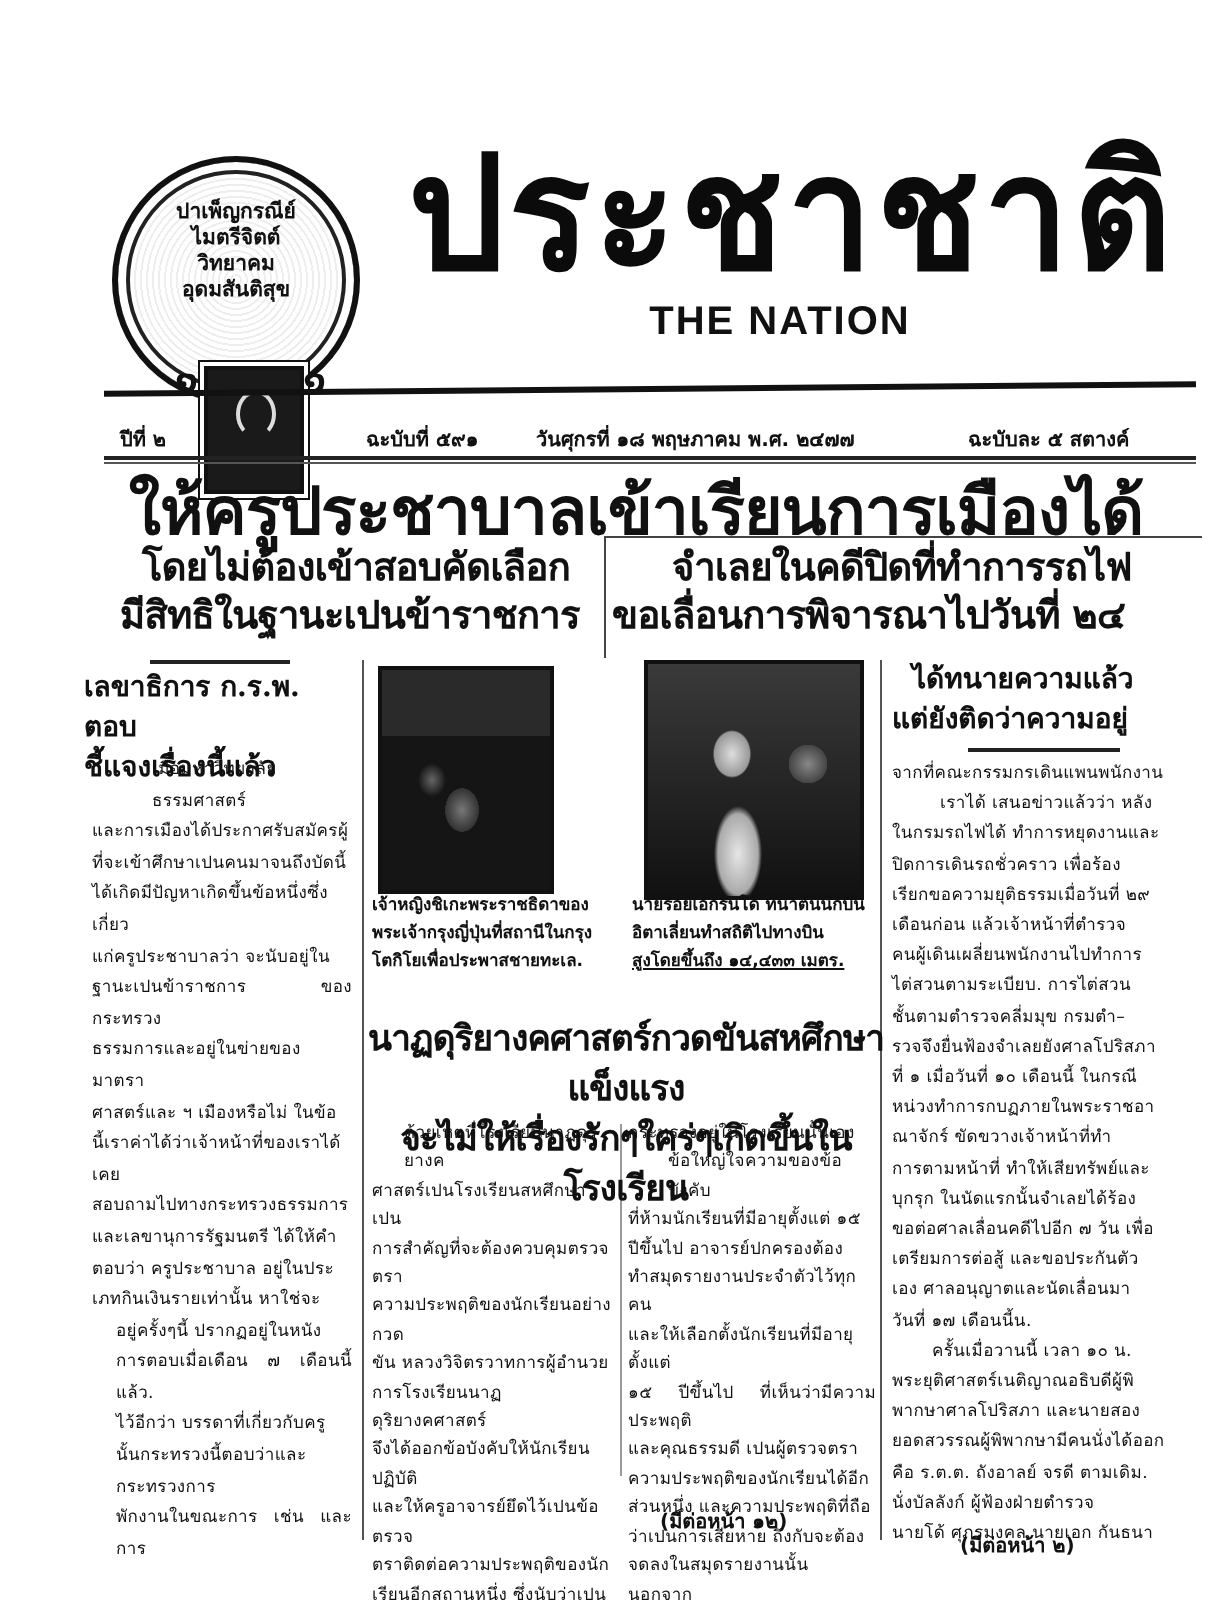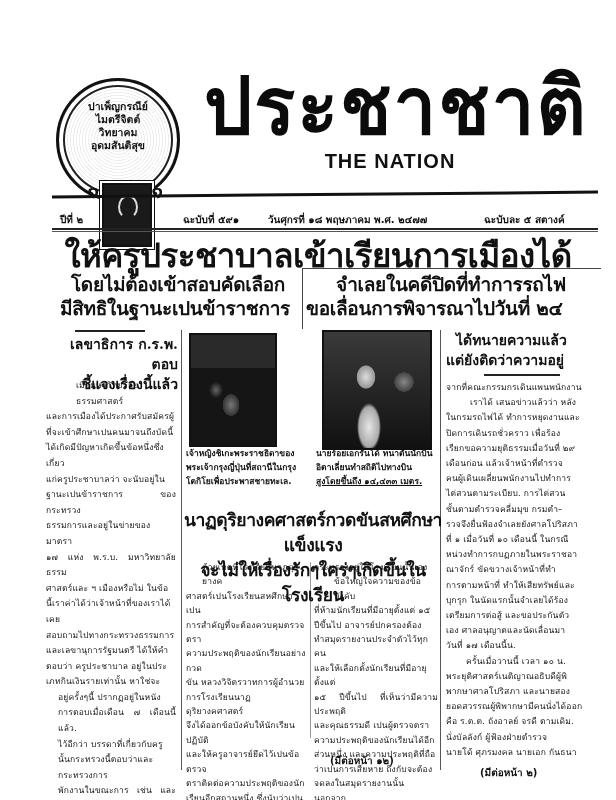--- a/index.html
+++ b/index.html
@@ -29,21 +29,21 @@
 
   .info { top: 212px; font-size: 10px; font-weight: bold; }
 
   
   .h-main { left: 38px; top: 236px; width: 560px; text-align: center;
             font-family: "DejaVu Serif", serif; font-weight: bold; font-size: 33px; line-height: 40px; letter-spacing: -0.5px; }
   .h-sub { font-family: "DejaVu Serif", serif; font-weight: bold; font-size: 19px; line-height: 24px; letter-spacing: -0.3px; }
   .box-top { left: 302px; top: 268px; width: 298px; height: 60px; border-left: 1px solid #444; border-top: 1px solid #444; }
   .vline { width: 1px; background: #555; }
 
-  .story-head { font-family: "DejaVu Serif", serif; font-weight: bold; font-size: 14px; line-height: 20px; text-align: right; }
+  .story-head { font-family: "DejaVu Serif", serif; font-weight: bold; font-size: 14px; line-height: 20px; text-align: left; }
   .body { font-size: 8.5px; line-height: 15.6px; text-align: justify; letter-spacing: 0.2px; }
   .underline-short { height: 2px; background: #222; }
 
   .photo { background: #1d1d1d; border: 2px solid #111; overflow: hidden; }
   .photo1 { left: 189px; top: 333px; width: 84px; height: 110px;
             background:
               radial-gradient(ellipse 14px 18px at 40px 70px, #777 0, #333 60%, transparent 61%),
               radial-gradient(ellipse 10px 12px at 25px 55px, #666 0, transparent 70%),
               linear-gradient(#2a2a2a 0 30%, #151515 30% 100%); }
   .photo2 { left: 322px; top: 330px; width: 106px; height: 116px;
@@ -101,21 +101,20 @@
   <div>ชี้แจงเรื่องนี้แล้ว</div>
 </div>
 <div class="abs body" style="left:46px;top:378px;width:130px">
   <div style="padding-left:30px">เมื่อมหาวิทยาลัยธรรมศาสตร์</div>
   <div>และการเมืองได้ประกาศรับสมัครผู้</div>
   <div>ที่จะเข้าศึกษาเปนคนมาจนถึงบัดนี้</div>
   <div>ได้เกิดมีปัญหาเกิดขึ้นข้อหนึ่งซึ่งเกี่ยว</div>
   <div>แก่ครูประชาบาลว่า จะนับอยู่ใน</div>
   <div>ฐานะเปนข้าราชการ ของ กระทรวง</div>
   <div>ธรรมการและอยู่ในข่ายของมาตรา</div>
-  <div>๑๗ แห่ง พ.ร.บ. มหาวิทยาลัย ธรรม</div>
   <div>ศาสตร์และ ฯ เมืองหรือไม่ ในข้อ</div>
   <div>นี้เราค่าได้ว่าเจ้าหน้าที่ของเราได้เคย</div>
   <div>สอบถามไปทางกระทรวงธรรมการ</div>
   <div>และเลขานุการรัฐมนตรี ได้ให้คำ</div>
   <div>ตอบว่า ครูประชาบาล อยู่ในประ</div>
   <div>เภทกินเงินรายเท่านั้น หาใช่จะ</div>
   <div style="padding-left:12px">อยู่ครั้งๆนี้ ปรากฏอยู่ในหนัง</div>
   <div style="padding-left:12px">การตอบเมื่อเดือน ๗ เดือนนี้แล้ว.</div>
   <div style="padding-left:12px">ไว้อีกว่า บรรดาที่เกี่ยวกับครู</div>
   <div style="padding-left:12px">นั้นกระทรวงนี้ตอบว่าและกระทรวงการ</div>
@@ -150,20 +149,21 @@
   <div>เดือนก่อน แล้วเจ้าหน้าที่ตำรวจ</div>
   <div>คนผู้เดินเผลี่ยนพนักงานไปทำการ</div>
   <div>ไต่สวนตามระเบียบ. การไต่สวน</div>
   <div>ชั้นตามตำรวจคลี่มมุข กรมตำ–</div>
   <div>รวจจึงยื่นฟ้องจำเลยยังศาลโปริสภา</div>
   <div>ที่ ๑ เมื่อวันที่ ๑๐ เดือนนี้ ในกรณี</div>
   <div>หน่วงทำการกบฏภายในพระราชอา</div>
   <div>ณาจักร์ ขัดขวางเจ้าหน้าที่ทำ</div>
   <div>การตามหน้าที่ ทำให้เสียทรัพย์และ</div>
   <div>บุกรุก ในนัดแรกนั้นจำเลยได้ร้อง</div>
+  <div>ขอต่อศาลเลื่อนคดีไปอีก ๗ วัน เพื่อ</div>
   <div>เตรียมการต่อสู้ และขอประกันตัว</div>
   <div>เอง ศาลอนุญาตและนัดเลื่อนมา</div>
   <div>วันที่ ๑๗ เดือนนี้น.</div>
   <div style="padding-left:20px">ครั้นเมื่อวานนี้ เวลา ๑๐ น.</div>
   <div>พระยุติศาสตร์เนติญาณอธิบดีผู้พิ</div>
   <div>พากษาศาลโปริสภา และนายสอง</div>
   <div>ยอดสวรรณผู้พิพากษามีคนนั่งได้ออก</div>
   <div>คือ ร.ต.ต. ถังอาลย์ จรดี ตามเดิม.</div>
   <div>นั่งบัลลังก์ ผู้ฟ้องฝ่ายตำรวจ</div>
   <div>นายโด้ ศุภรมงคล นายเอก กันธนา</div>

